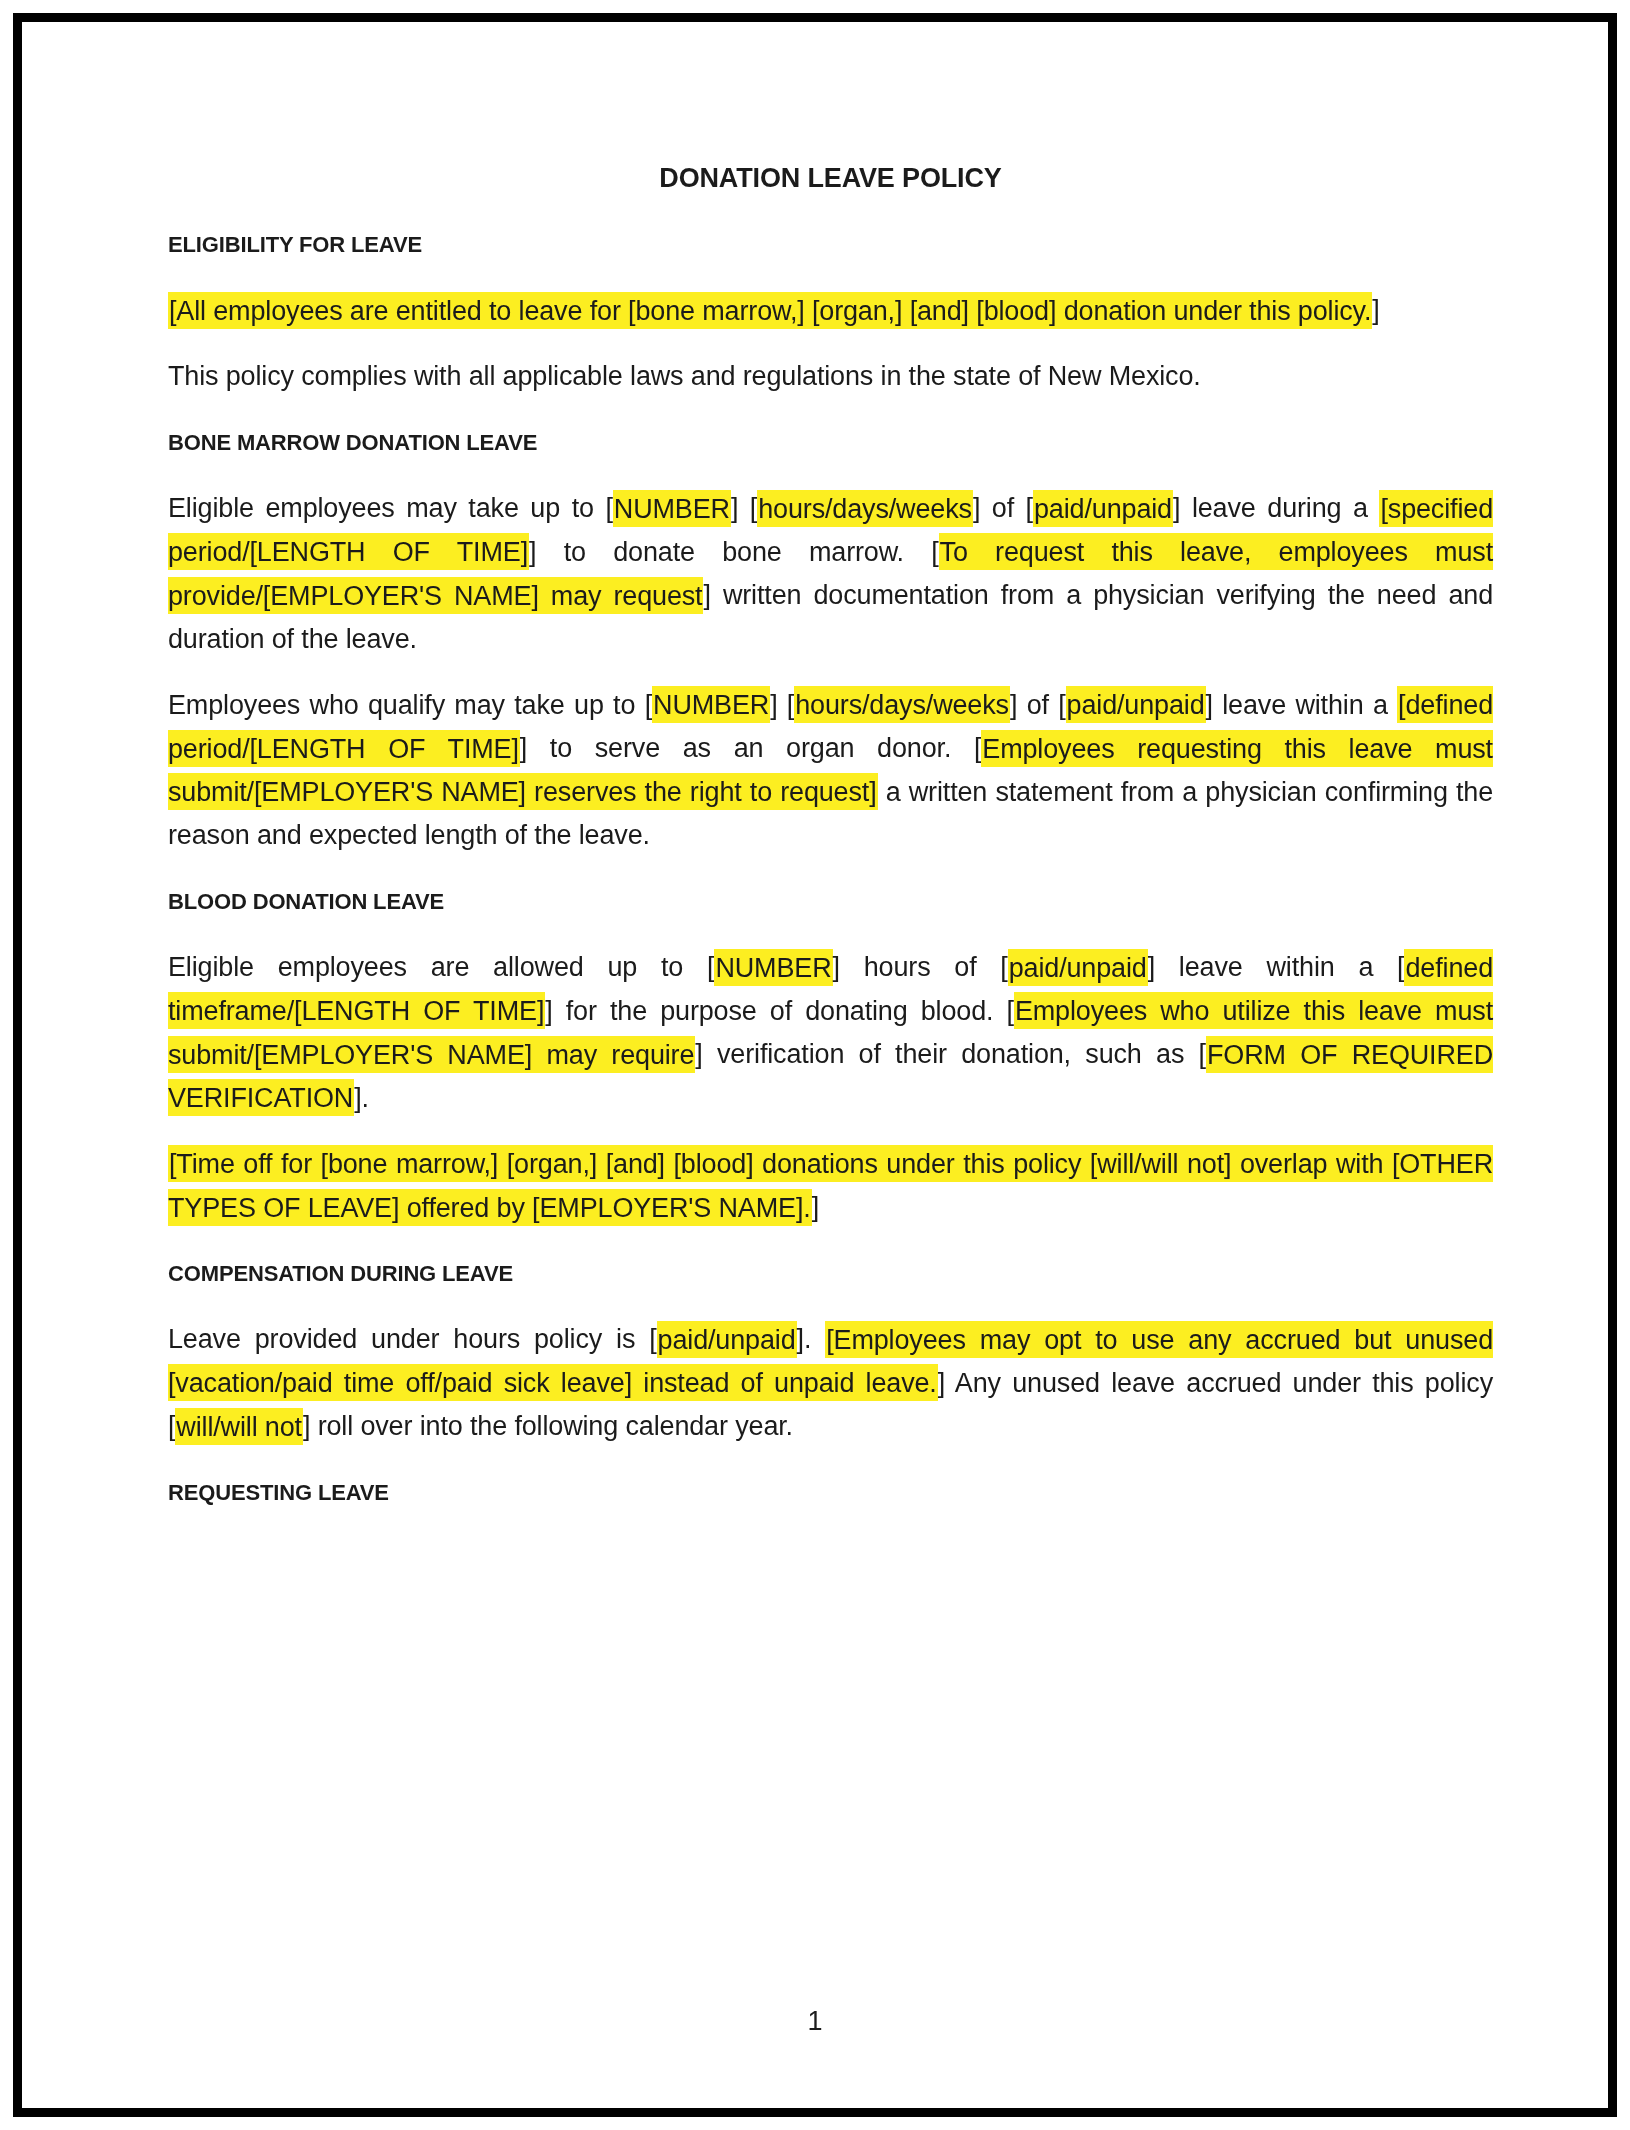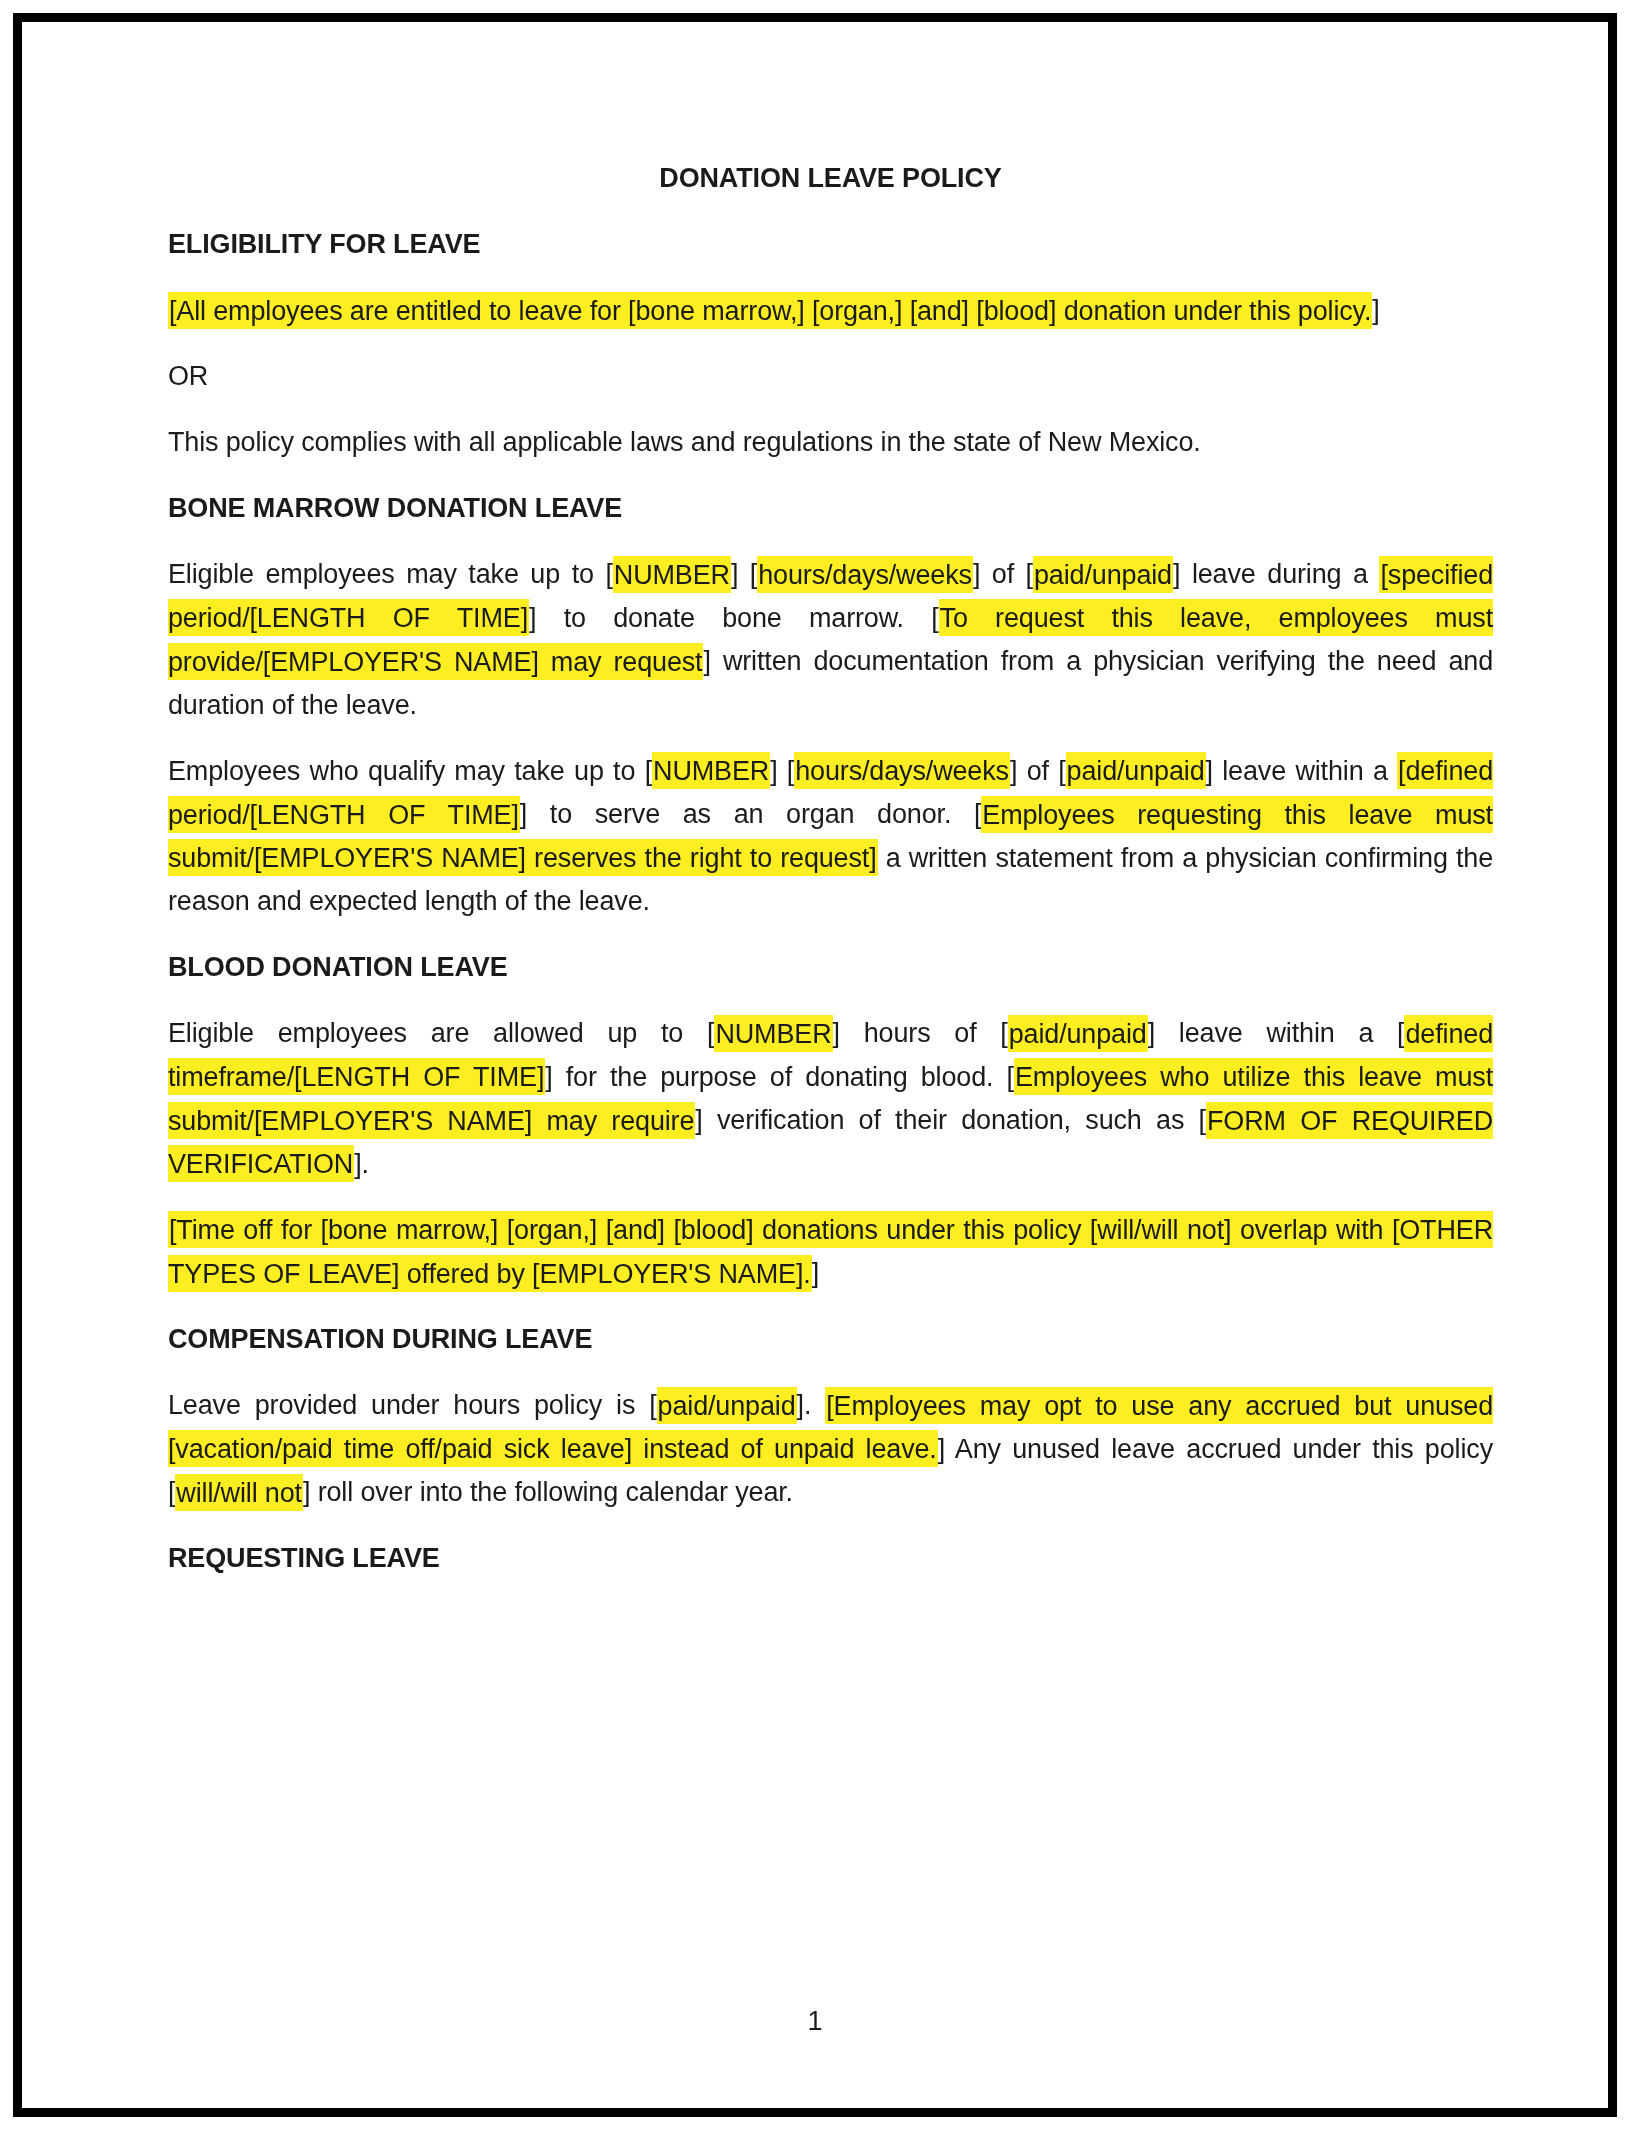--- a/index.html
+++ b/index.html
@@ -37,21 +37,21 @@
     line-height:43.5px;
     letter-spacing:-0.15px;
   }
   .doc-title{
     text-align:center;
     font-weight:bold;
     margin:0 0 22.5px 0;
     font-size:27px;
   }
   h2.heading{
-    font-size:27px;
+    font-size:22px;
     font-weight:bold;
     margin:0 0 22.5px 0;
     text-align:left;
   }
   p.paragraph{
     margin:0 0 22.5px 0;
     text-align:justify;
   }
   mark{
     background:var(--hl);
@@ -71,21 +71,20 @@
 
 <div class="sheet">
   <div class="frame"></div>
 
   <div class="content">
     <div class="doc-title">DONATION LEAVE POLICY</div>
 
     <div id="doc-blocks">
         <h2 class="heading"><span>ELIGIBILITY FOR LEAVE</span></h2>
         <p class="paragraph"><mark>[All employees are entitled to leave for [bone marrow,] [organ,] [and] [blood] donation under this policy.</mark><span>]</span></p>
-        <p class="paragraph"><span>OR</span></p>
         <p class="paragraph"><span>This policy complies with all applicable laws and regulations in the state of New Mexico.</span></p>
         <h2 class="heading"><span>BONE MARROW DONATION LEAVE</span></h2>
         <p class="paragraph"><span>Eligible employees may take up to [</span><mark>NUMBER</mark><span>] [</span><mark>hours/days/weeks</mark><span>] of [</span><mark>paid/unpaid</mark><span>] leave during a </span><mark>[specified period/[LENGTH OF TIME]</mark><span>] to donate bone marrow. [</span><mark>To request this leave, employees must provide/[EMPLOYER'S NAME] may request</mark><span>] written documentation from a physician verifying the need and duration of the leave.</span></p>
         <p class="paragraph"><span>Employees who qualify may take up to [</span><mark>NUMBER</mark><span>] [</span><mark>hours/days/weeks</mark><span>] of [</span><mark>paid/unpaid</mark><span>] leave within a </span><mark>[defined period/[LENGTH OF TIME]</mark><span>] to serve as an organ donor. [</span><mark>Employees requesting this leave must submit/[EMPLOYER'S NAME] reserves the right to request]</mark><span> a written statement from a physician confirming the reason and expected length of the leave.</span></p>
         <h2 class="heading"><span>BLOOD DONATION LEAVE</span></h2>
         <p class="paragraph"><span>Eligible employees are allowed up to [</span><mark>NUMBER</mark><span>] hours of [</span><mark>paid/unpaid</mark><span>] leave within a [</span><mark>defined timeframe/[LENGTH OF TIME]</mark><span>] for the purpose of donating blood. [</span><mark>Employees who utilize this leave must submit/[EMPLOYER'S NAME] may require</mark><span>] verification of their donation, such as [</span><mark>FORM OF REQUIRED VERIFICATION</mark><span>].</span></p>
         <p class="paragraph"><mark>[Time off for [bone marrow,] [organ,] [and] [blood] donations under this policy [will/will not] overlap with [OTHER TYPES OF LEAVE] offered by [EMPLOYER'S NAME].</mark><span>]</span></p>
         <h2 class="heading"><span>COMPENSATION DURING LEAVE</span></h2>
         <p class="paragraph"><span>Leave provided under hours policy is [</span><mark>paid/unpaid</mark><span>]. </span><mark>[Employees may opt to use any accrued but unused [vacation/paid time off/paid sick leave] instead of unpaid leave.</mark><span>] Any unused leave accrued under this policy [</span><mark>will/will not</mark><span>] roll over into the following calendar year.</span></p>
         <h2 class="heading"><span>REQUESTING LEAVE</span></h2>

